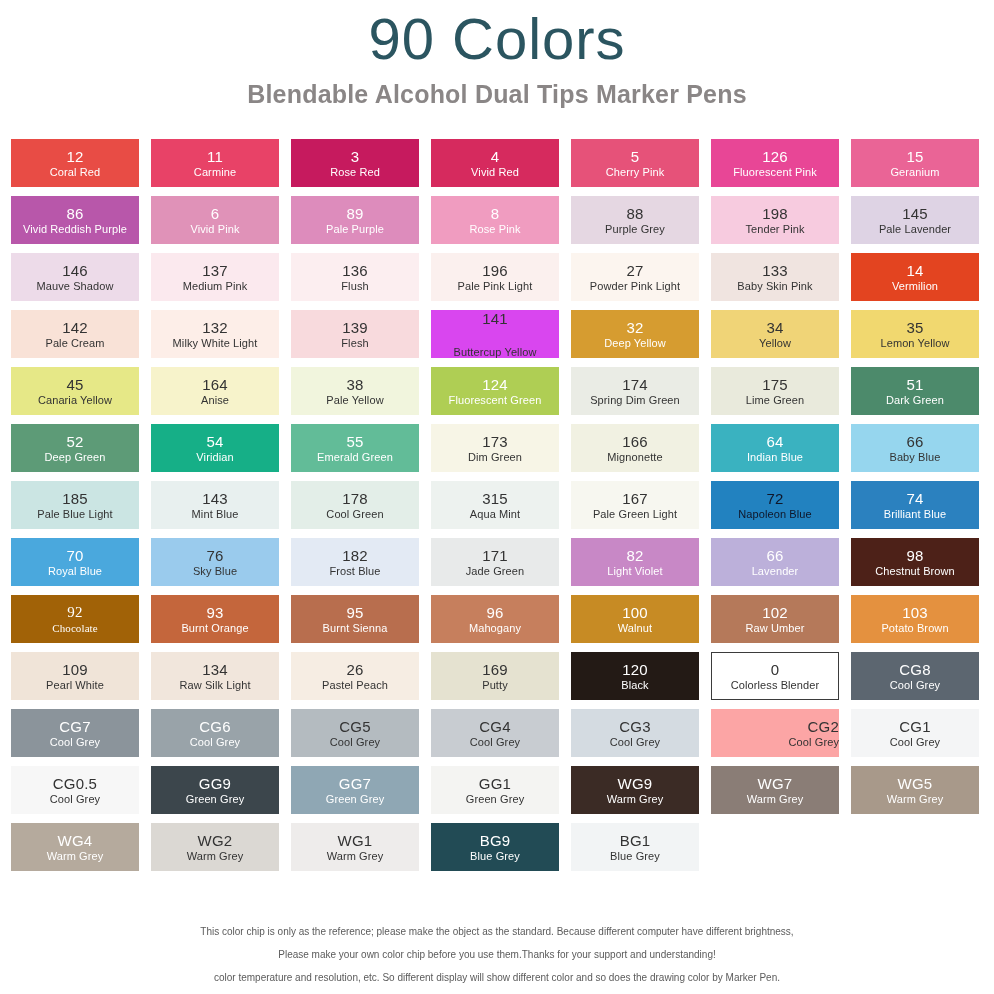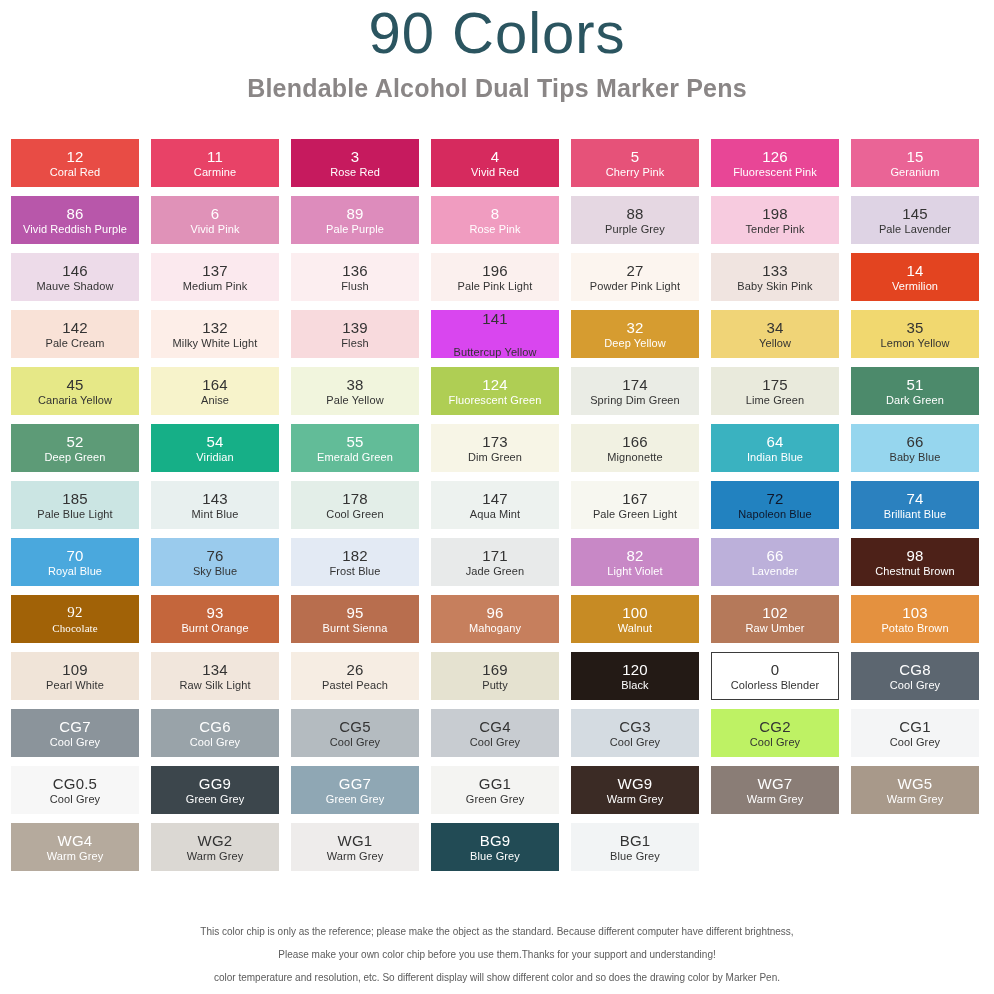--- a/index.html
+++ b/index.html
@@ -12,20 +12,21 @@
     height: 994px;
     background: #ffffff;
     font-family: "Liberation Sans", sans-serif;
     overflow: hidden;
     position: relative;
   }
 
   
   .header {
     text-align: center;
+    padding-top: 6px;
   }
   .main-title {
     font-size: 58px;
     line-height: 66px;
     font-weight: 400;
     color: #2b5560;
     letter-spacing: 1px;
     margin: 0;
   }
   .sub-title {
@@ -269,21 +270,21 @@
     </div>
     <div class="swatch" style="background: rgb(232, 240, 239); color: rgb(51, 51, 51);">
       <span class="code">143</span>
       <span class="cname">Mint Blue</span>
     </div>
     <div class="swatch" style="background: rgb(227, 238, 232); color: rgb(51, 51, 51);">
       <span class="code">178</span>
       <span class="cname">Cool Green</span>
     </div>
     <div class="swatch" style="background: rgb(237, 242, 239); color: rgb(51, 51, 51);">
-      <span class="code">147</span>
+      <span class="code">315</span>
       <span class="cname">Aqua Mint</span>
     </div>
     <div class="swatch" style="background: rgb(247, 247, 240); color: rgb(51, 51, 51);">
       <span class="code">167</span>
       <span class="cname">Pale Green Light</span>
     </div>
     <div class="swatch" style="background: rgb(34, 130, 192); color: #0f172a;">
       <span class="code">72</span>
       <span class="cname">Napoleon Blue</span>
     </div>
@@ -388,21 +389,21 @@
       <span class="cname">Cool Grey</span>
     </div>
     <div class="swatch" style="background: rgb(200, 204, 209); color: rgb(51, 51, 51);">
       <span class="code">CG4</span>
       <span class="cname">Cool Grey</span>
     </div>
     <div class="swatch" style="background: rgb(212, 219, 225); color: rgb(51, 51, 51);">
       <span class="code">CG3</span>
       <span class="cname">Cool Grey</span>
     </div>
-    <div class="swatch" style="background: #bef264; color: rgb(51, 51, 51);">
+    <div class="swatch" style="background: #fca5a5; color: rgb(51, 51, 51); align-items: flex-end;">
       <span class="code">CG2</span>
       <span class="cname">Cool Grey</span>
     </div>
     <div class="swatch" style="background: rgb(244, 245, 246); color: rgb(51, 51, 51);">
       <span class="code">CG1</span>
       <span class="cname">Cool Grey</span>
     </div>
     <div class="swatch" style="background: rgb(247, 247, 247); color: rgb(51, 51, 51);">
       <span class="code">CG0.5</span>
       <span class="cname">Cool Grey</span>

